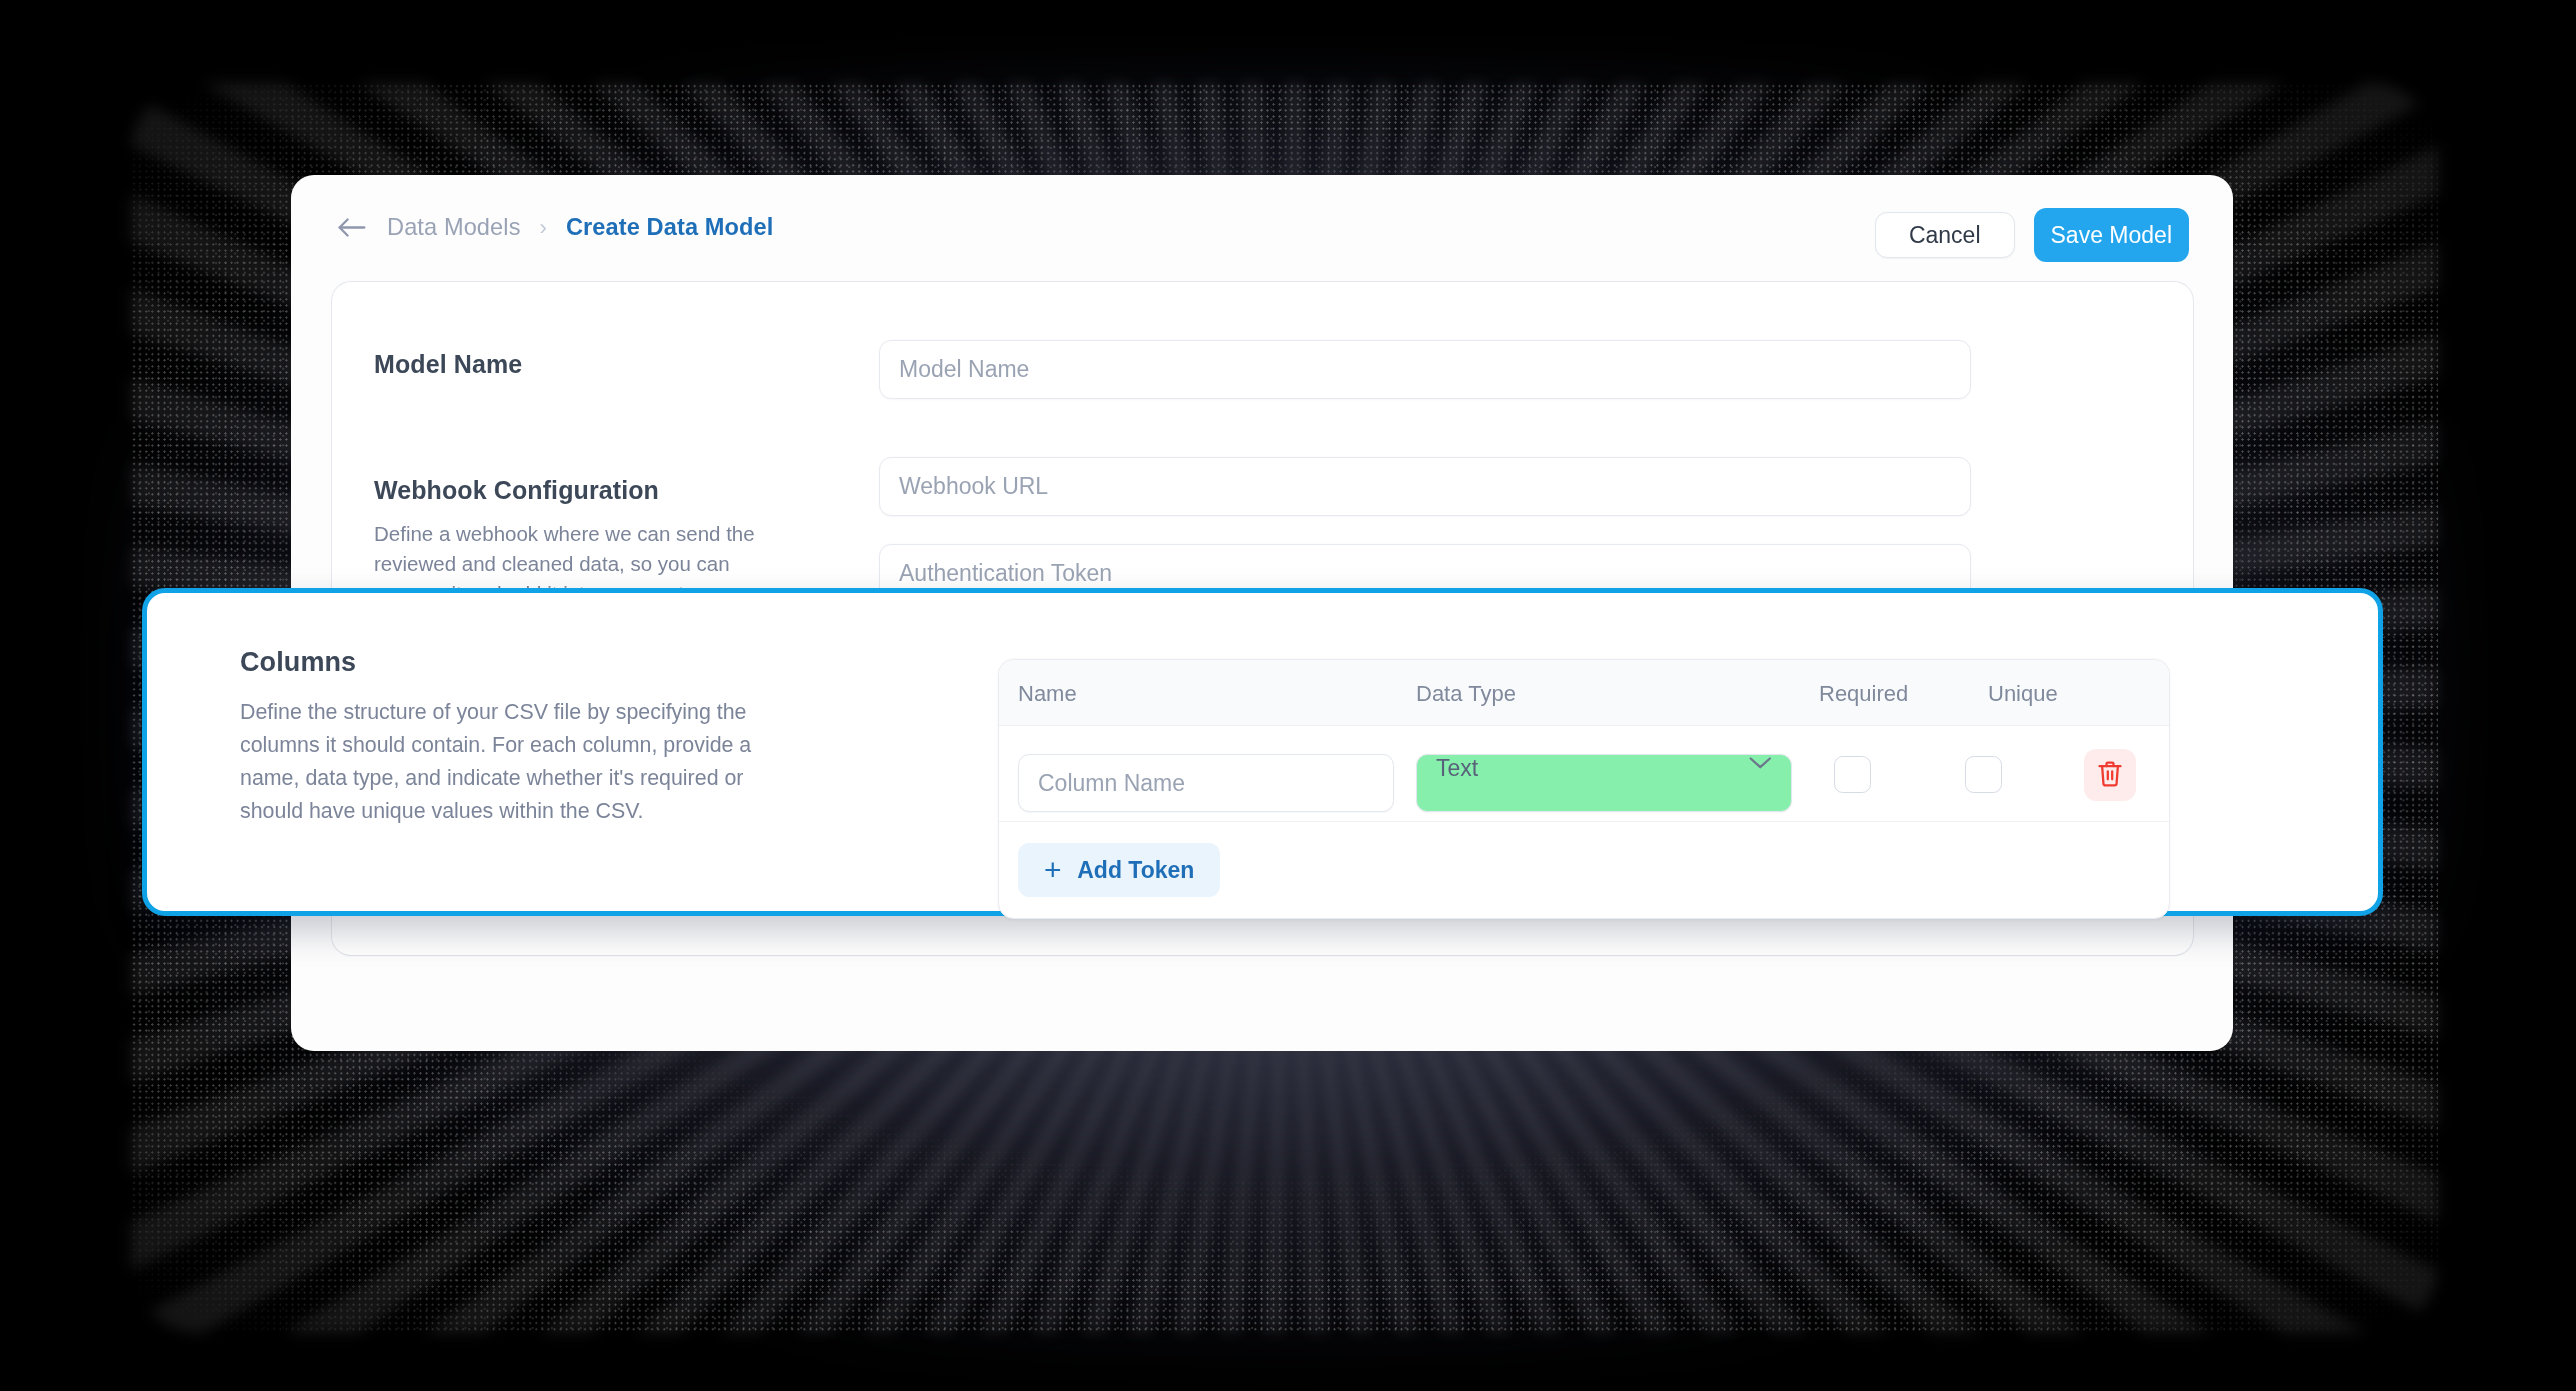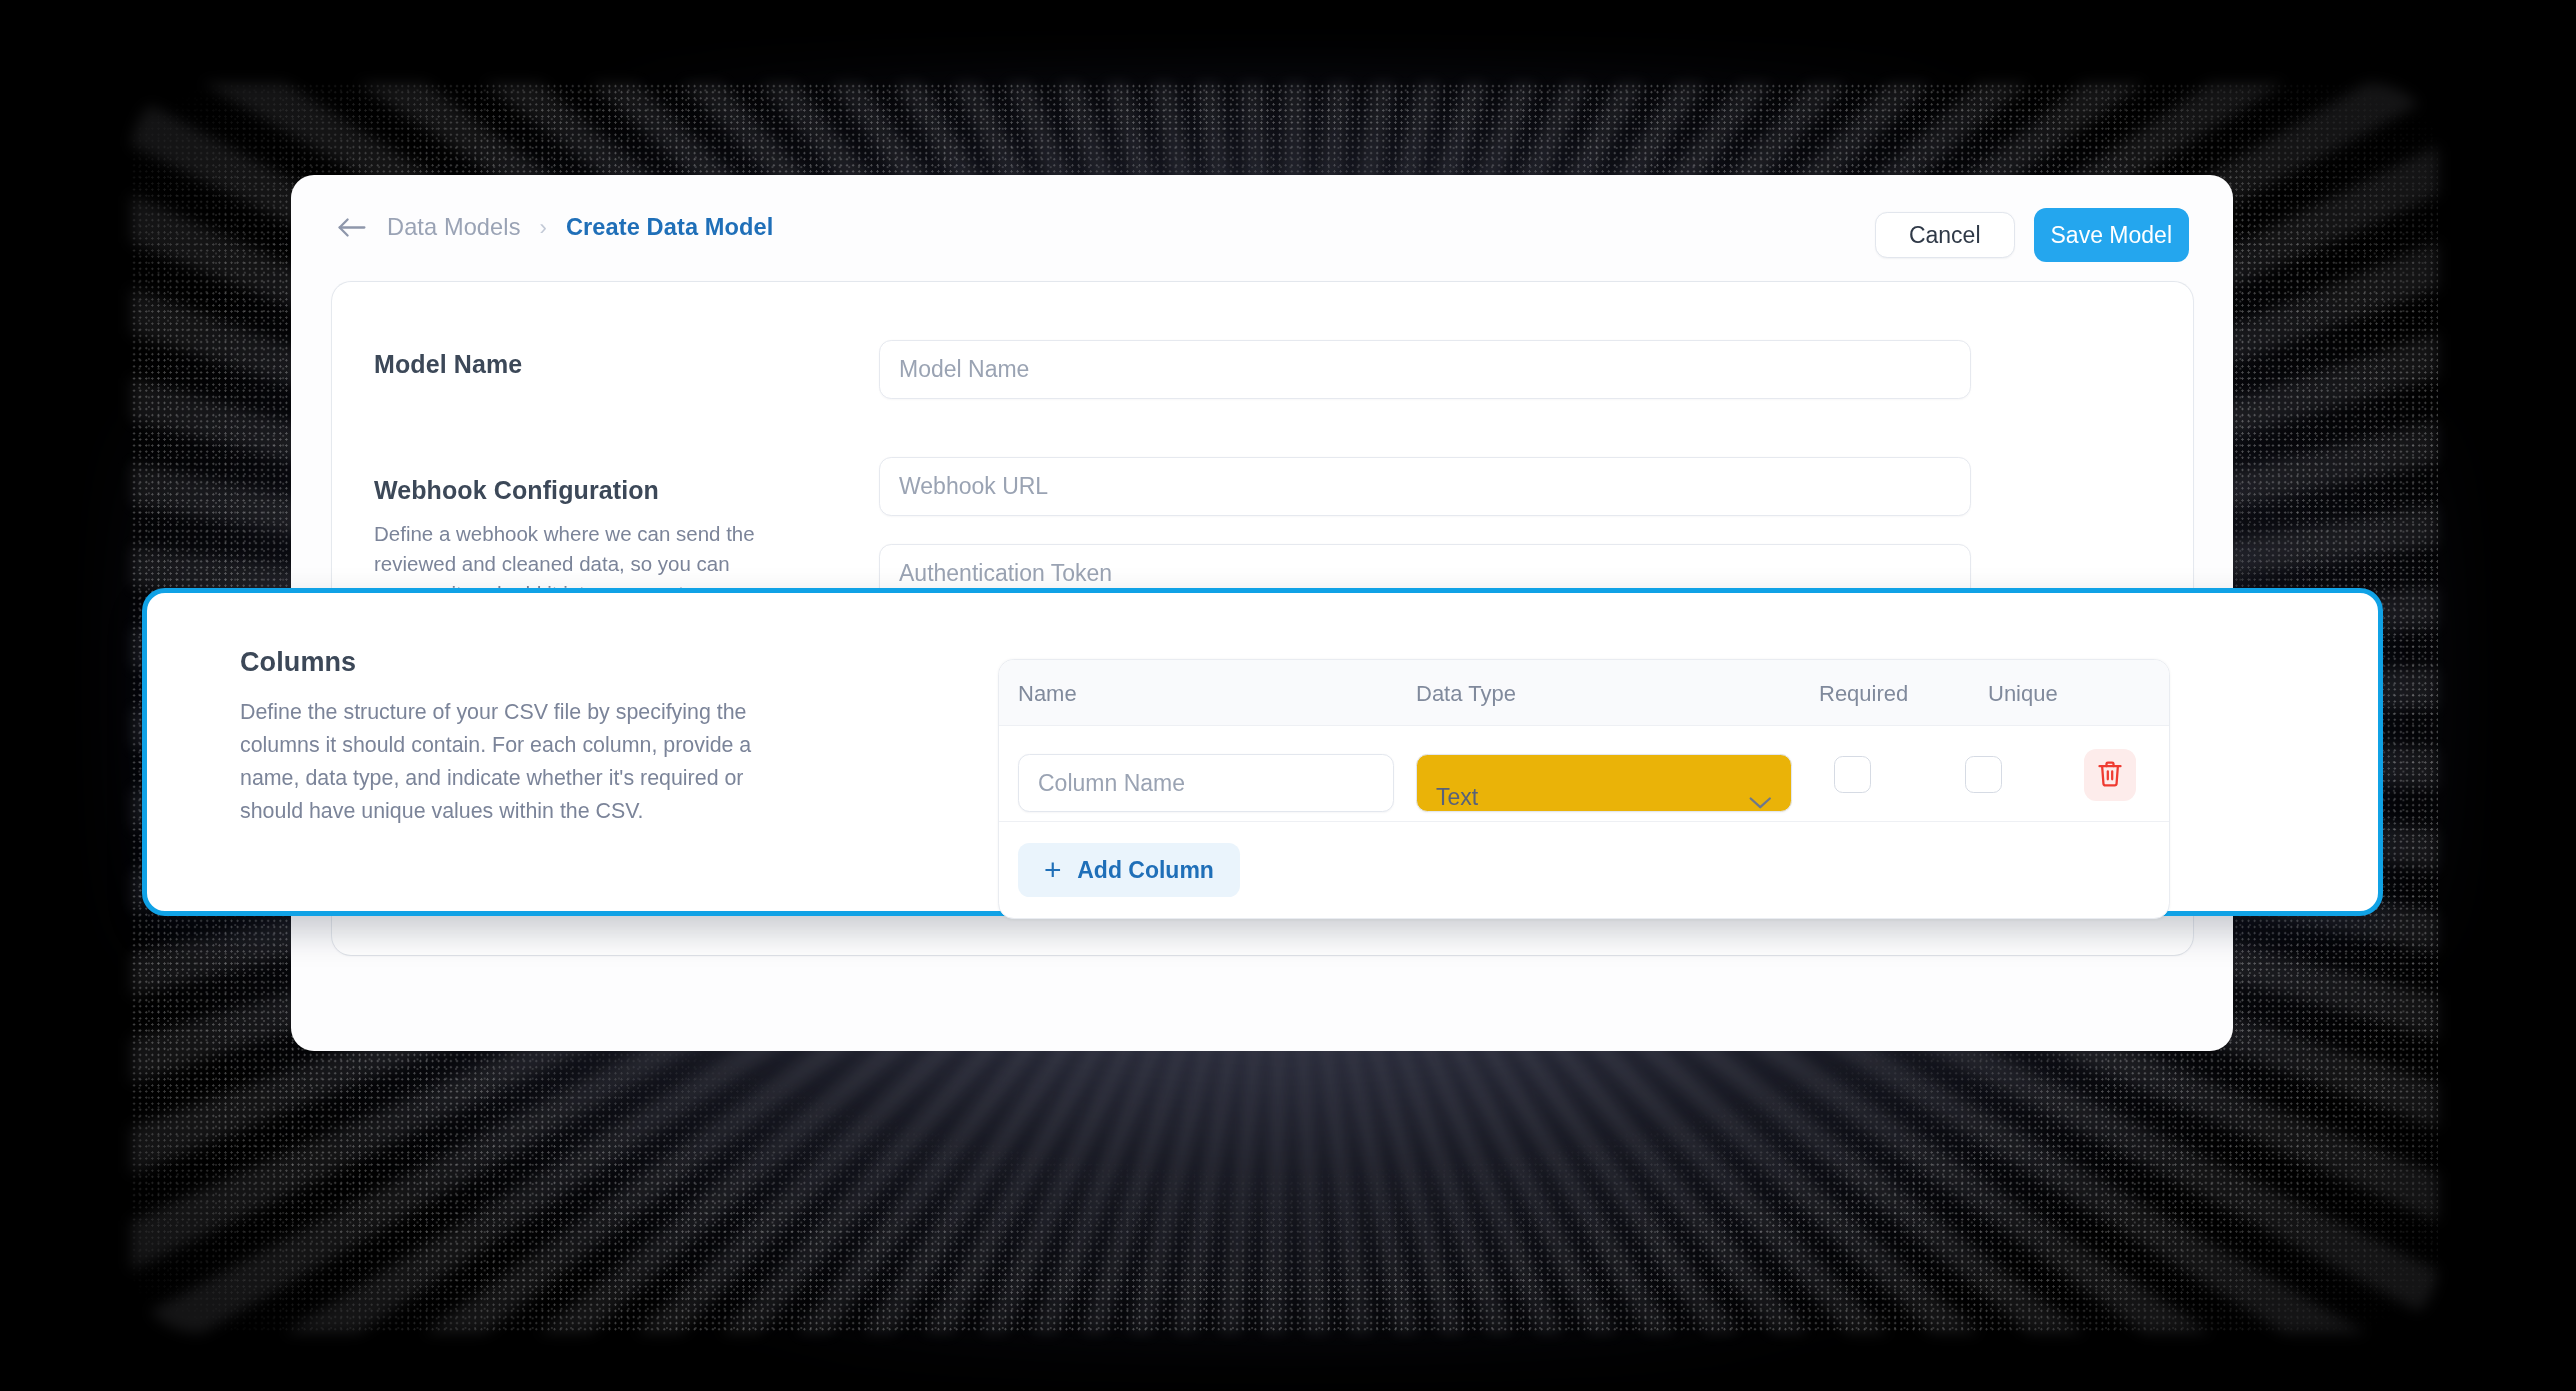--- a/index.html
+++ b/index.html
@@ -263,22 +263,22 @@
     font-size: 23px;
     color: #9aa3b3;
     box-shadow: 0 0.9px 1.7px rgba(20,30,50,.04);
   }
   .select-type {
     left: 417px;
     width: 376px;
     height: 58px;
     border: 1.4px solid #e3e7ee;
     border-radius: 11.4px;
-    background: #eab308;
-    display: flex; align-items: flex-end; justify-content: space-between;
+    background: #86efac;
+    display: flex; align-items: flex-start; justify-content: space-between;
     padding: 0 19px;
     font-size: 23px;
     color: #58627a;
     box-shadow: 0 0.9px 1.7px rgba(20,30,50,.04);
     cursor: pointer;
   }
   .chev { color: #6d778c; display: flex; align-items: center; }
 
   .checkbox {
     width: 37px; height: 37px;
@@ -412,20 +412,20 @@
               <path d="M13.5 14V23" stroke="#ef3b31" stroke-width="2.6" stroke-linecap="round"></path>
               <path d="M18.5 14V23" stroke="#ef3b31" stroke-width="2.6" stroke-linecap="round"></path>
             </svg>
           </span>
         </div>
       </div>
 
       <div class="table-foot">
         <button class="add-column">
           <span class="plus">+</span>
-          <span>Add Column</span>
+          <span>Add Token</span>
         </button>
       </div>
     </div>
   </div>
 
 </div>
 
 
 </body></html>

